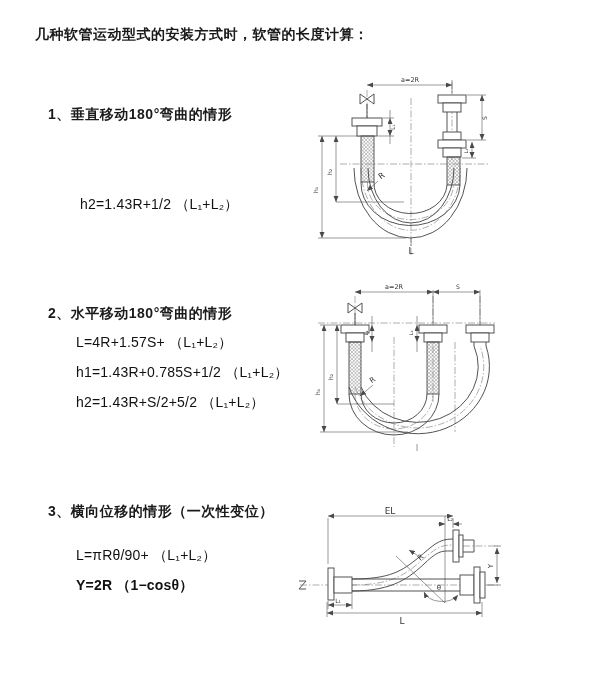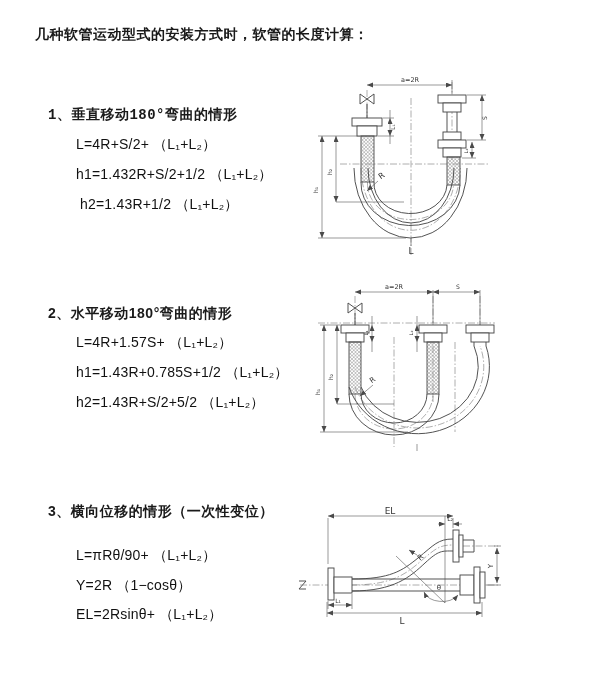--- a/index.html
+++ b/index.html
@@ -20,23 +20,21 @@
   svg .cl{stroke:#6a6a6a;stroke-width:0.55;fill:none;stroke-dasharray:7 2 1.5 2;}
   svg text{fill:#333;font-family:"DejaVu Sans","Liberation Sans",sans-serif;}
 </style>
 </head>
 <body>
 
 <div id="canvas">
 
   <div class="abs page-title" style="left:35px;top:26px;">几种软管运动型式的安装方式时，软管的长度计算：</div>
 
-  <div class="abs sec-heading" style="left:48px;top:106px;font-family:Liberation Mono, monospace;">1、垂直移动180°弯曲的情形</div>
-  <div class="abs formula" style="left:76px;top:136px;">L=4R+S/2+ （L₁+L₂）</div>
-  <div class="abs formula" style="left:76px;top:166px;">h1=1.432R+S/2+1/2 （L₁+L₂）</div>
+  <div class="abs sec-heading" style="left:48px;top:106px;">1、垂直移动180°弯曲的情形</div>
   <div class="abs formula" style="left:80px;top:196px;">h2=1.43R+1/2 （L₁+L₂）</div>
 
   <svg class="diagram" style="left:310px;top:70px;" width="290" height="195" viewBox="0 0 290 195">
     <defs>
       <marker id="ar" markerUnits="userSpaceOnUse" markerWidth="7" markerHeight="6" refX="6" refY="2.5" orient="auto-start-reverse">
         <path d="M0,0 L6,2.5 L0,5 Z" fill="#4a4a4a"></path>
       </marker>
       <pattern id="hx" width="3.5" height="3.5" patternUnits="userSpaceOnUse">
         <path d="M0,0 L3.5,3.5 M3.5,0 L0,3.5" stroke="#8a8a8a" stroke-width="0.5"></path>
       </pattern>
@@ -144,22 +142,21 @@
       <text x="58" y="51" font-size="5" text-anchor="middle" transform="rotate(-90 58 51)">L₁</text>
       <text x="103" y="51" font-size="5" text-anchor="middle" transform="rotate(-90 103 51)">L₂</text>
       <text x="10" y="110" font-size="6" text-anchor="middle" transform="rotate(-90 10 110)">h₁</text>
       <text x="23" y="95" font-size="6" text-anchor="middle" transform="rotate(-90 23 95)">h₂</text>
       <text x="64" y="100" font-size="7.5" text-anchor="middle" transform="rotate(-35 64 100)">R</text>
     </g>
   </svg>
 
   <div class="abs sec-heading" style="left:48px;top:503px;">3、横向位移的情形（一次性变位）</div>
   <div class="abs formula" style="left:76px;top:547px;">L=πRθ/90+ （L₁+L₂）</div>
-  <div class="abs formula" style="left:76px;top:577px;">Y=2R （1−cosθ）</div>
-  <div class="abs formula" style="left:76px;top:606px;">EL=2Rsinθ+ （L₁+L₂）</div>
+  <div class="abs formula" style="left:76px;top:577px;font-weight:bold;">Y=2R （1−cosθ）</div>
 
   <svg class="diagram" style="left:298px;top:506px;" width="302" height="140" viewBox="0 0 302 140">
     <g>
       <path class="cl" d="M2,79 H200 M165,40 H200"></path>
       <path class="cl" d="M54,79 C94,79 108,68 123,55 C138,42 142,39 155,39"></path>
     </g>
 
     <g>
       <path class="dim" d="M30,10 H155" marker-start="url(#ar)" marker-end="url(#ar)"></path>
       <path class="dim" d="M30,12 V58 M155,12 V22"></path>

